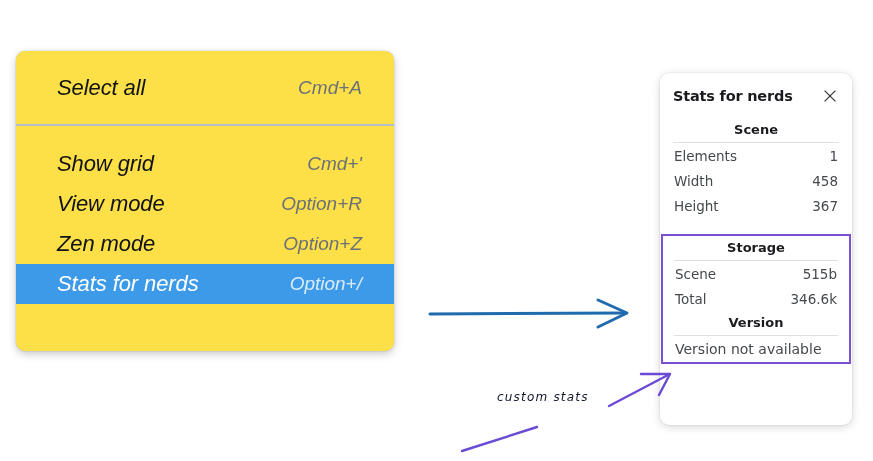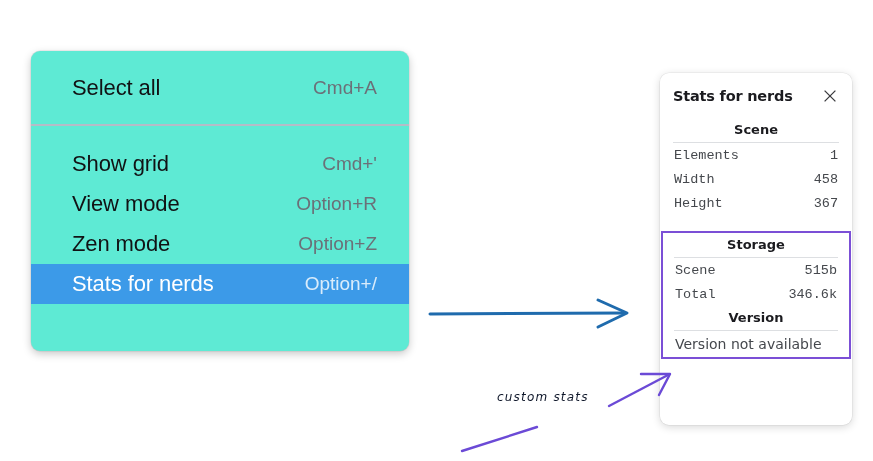--- a/index.html
+++ b/index.html
@@ -12,29 +12,30 @@
     height: 461px;
     position: relative;
     overflow: hidden;
     font-family: "Liberation Sans", sans-serif;
     -webkit-font-smoothing: antialiased;
   }
 
   
   #context-menu {
     position: absolute;
-    left: 31px;
+    left: 16px;
     top: 51px;
     width: 378px;
     height: 300px;
-    background: #5eead4;
+    background: #fde047;
     border-radius: 9px;
     box-shadow: 0 3px 9px rgba(0,0,0,0.22), 0 0 0 0.5px rgba(0,0,0,0.10);
     box-sizing: border-box;
     overflow: hidden;
+    font-style: italic;
   }
   .menu-section {
     padding: 0;
   }
   .menu-section.top {
     padding-top: 17px;
     padding-bottom: 16px;
   }
   .menu-section.bottom {
     padding-top: 18px;
@@ -114,21 +115,20 @@
     height: 1px;
     background: #dddfe2;
     margin: 0;
   }
   .stat-row {
     display: flex;
     align-items: center;
     font-size: 13.5px;
     color: #45484d;
     padding: 4.5px 1px 4.5px 1px;
-    font-family: Liberation Mono, monospace;
   }
   .stat-row .k { white-space: nowrap; }
   .stat-row .v { margin-left: auto; white-space: nowrap; }
   .full-row {
     font-size: 14px;
     color: #45484d;
     padding: 5px 1px;
     white-space: nowrap;
   }
   

